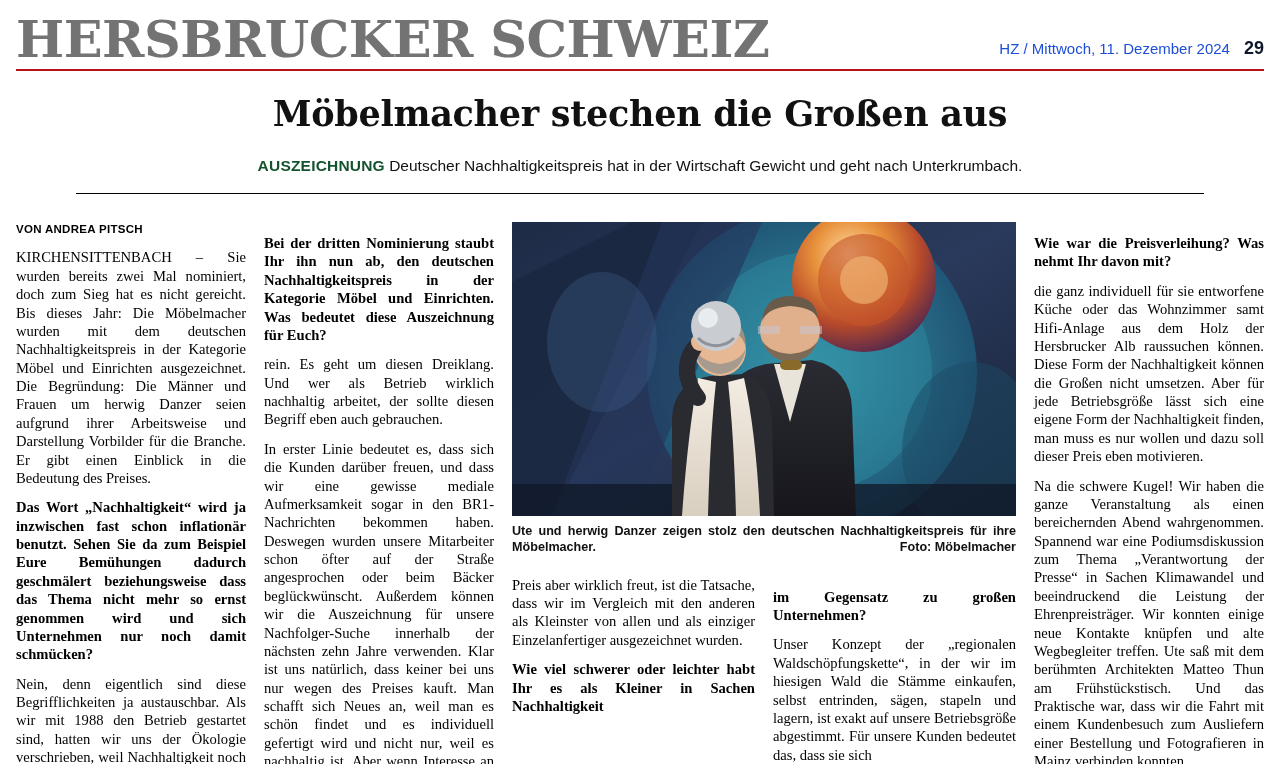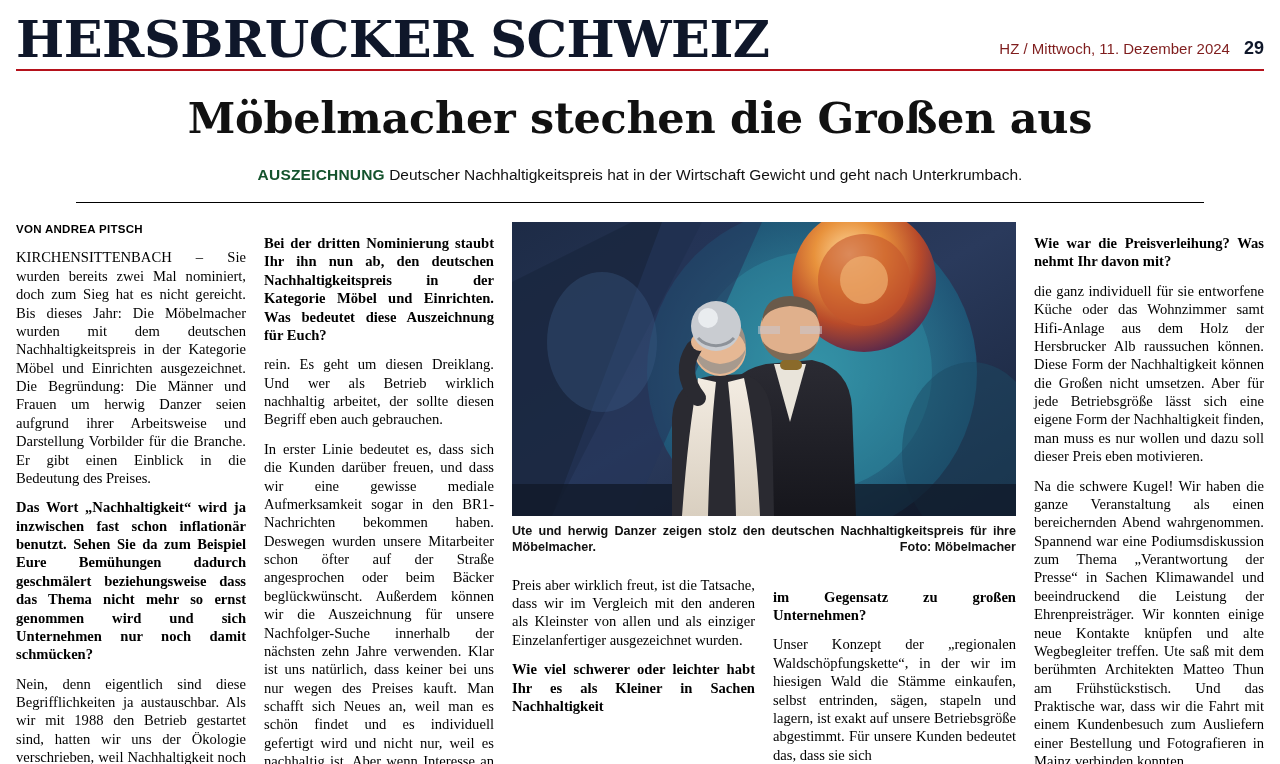--- a/index.html
+++ b/index.html
@@ -23,50 +23,50 @@
     align-items: flex-end;
     justify-content: space-between;
     padding: 14px 0 4px 0;
     border-bottom: 2px solid #b5121b;
   }
   .masthead-title {
     font-family: "DejaVu Serif", serif;
     font-weight: bold;
     font-size: 51px;
     letter-spacing: -0.5px;
-    color: #0f172a;
+    color: #737373;
     line-height: 1;
     white-space: nowrap;
   }
   .masthead-right {
     display: flex;
     align-items: baseline;
     gap: 14px;
     padding-bottom: 6px;
   }
   .masthead-date {
     font-family: "Liberation Sans", sans-serif;
     font-size: 15px;
-    color: #7f1d1d;
+    color: #1d4ed8;
   }
   .masthead-pagenum {
     font-family: "Liberation Sans", sans-serif;
     font-size: 18px;
     font-weight: bold;
     color: #0f172a;
   }
 
   
   .headline-wrap {
     padding: 22px 0 0 0;
     text-align: center;
   }
   .headline {
     font-family: "DejaVu Serif", serif;
-    font-size: 43px;
+    font-size: 35px;
     font-weight: bold;
     letter-spacing: -0.3px;
     color: #111;
   }
   .subline {
     margin: 22px auto 0 auto;
     width: 880px;
     text-align: center;
     font-family: "Liberation Sans", sans-serif;
     font-size: 15.5px;

